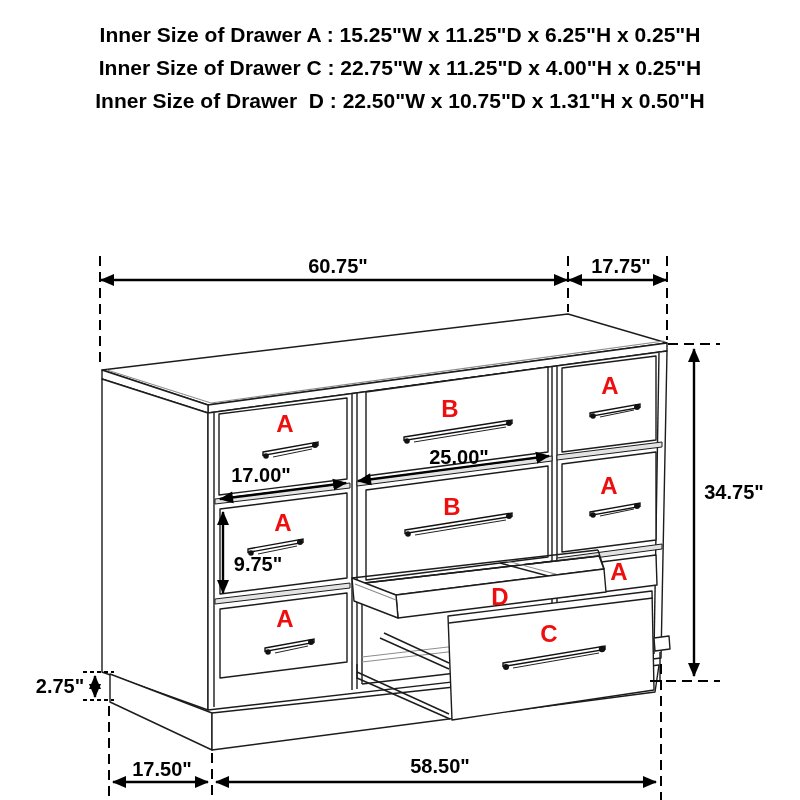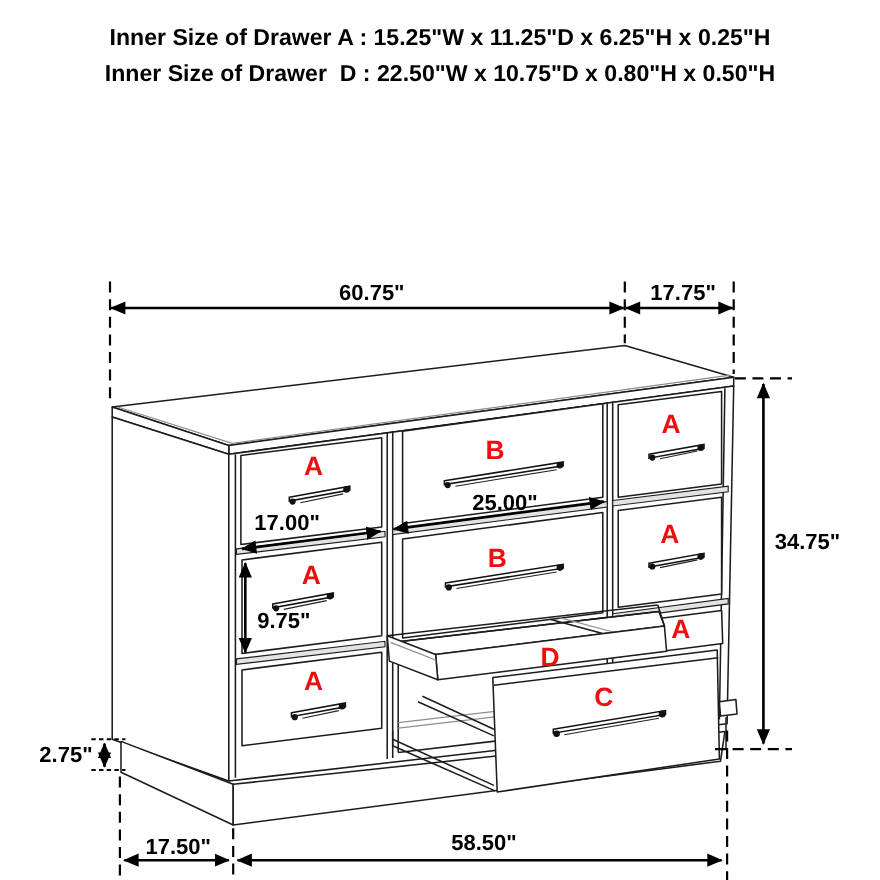--- a/index.html
+++ b/index.html
@@ -21,21 +21,22 @@
   .knob{fill:#111;}
   .hline{stroke:#222;stroke-width:1;fill:none;}
 </style>
 </head>
 <body>
 
 <div class="page">
 
   <div class="specs">
     <div class="line">Inner Size of Drawer A : 15.25"W x 11.25"D x 6.25"H x 0.25"H</div>
-    <div class="line">Inner Size of Drawer  D : 22.50"W x 10.75"D x 0.80"H x 0.50"H</div>
+    <div class="line">Inner Size of Drawer C : 22.75"W x 11.25"D x 4.00"H x 0.25"H</div>
+    <div class="line">Inner Size of Drawer  D : 22.50"W x 10.75"D x 1.31"H x 0.50"H</div>
   </div>
 
   <svg width="800" height="800" viewBox="0 0 800 800">
     <defs>
       <marker id="mE" markerUnits="userSpaceOnUse" markerWidth="16" markerHeight="14" refX="13" refY="7" orient="auto">
         <path d="M0,1 L14,7 L0,13 Z" fill="#000"></path>
       </marker>
       <marker id="mS" markerUnits="userSpaceOnUse" markerWidth="16" markerHeight="14" refX="1" refY="7" orient="auto">
         <path d="M14,1 L0,7 L14,13 Z" fill="#000"></path>
       </marker>

